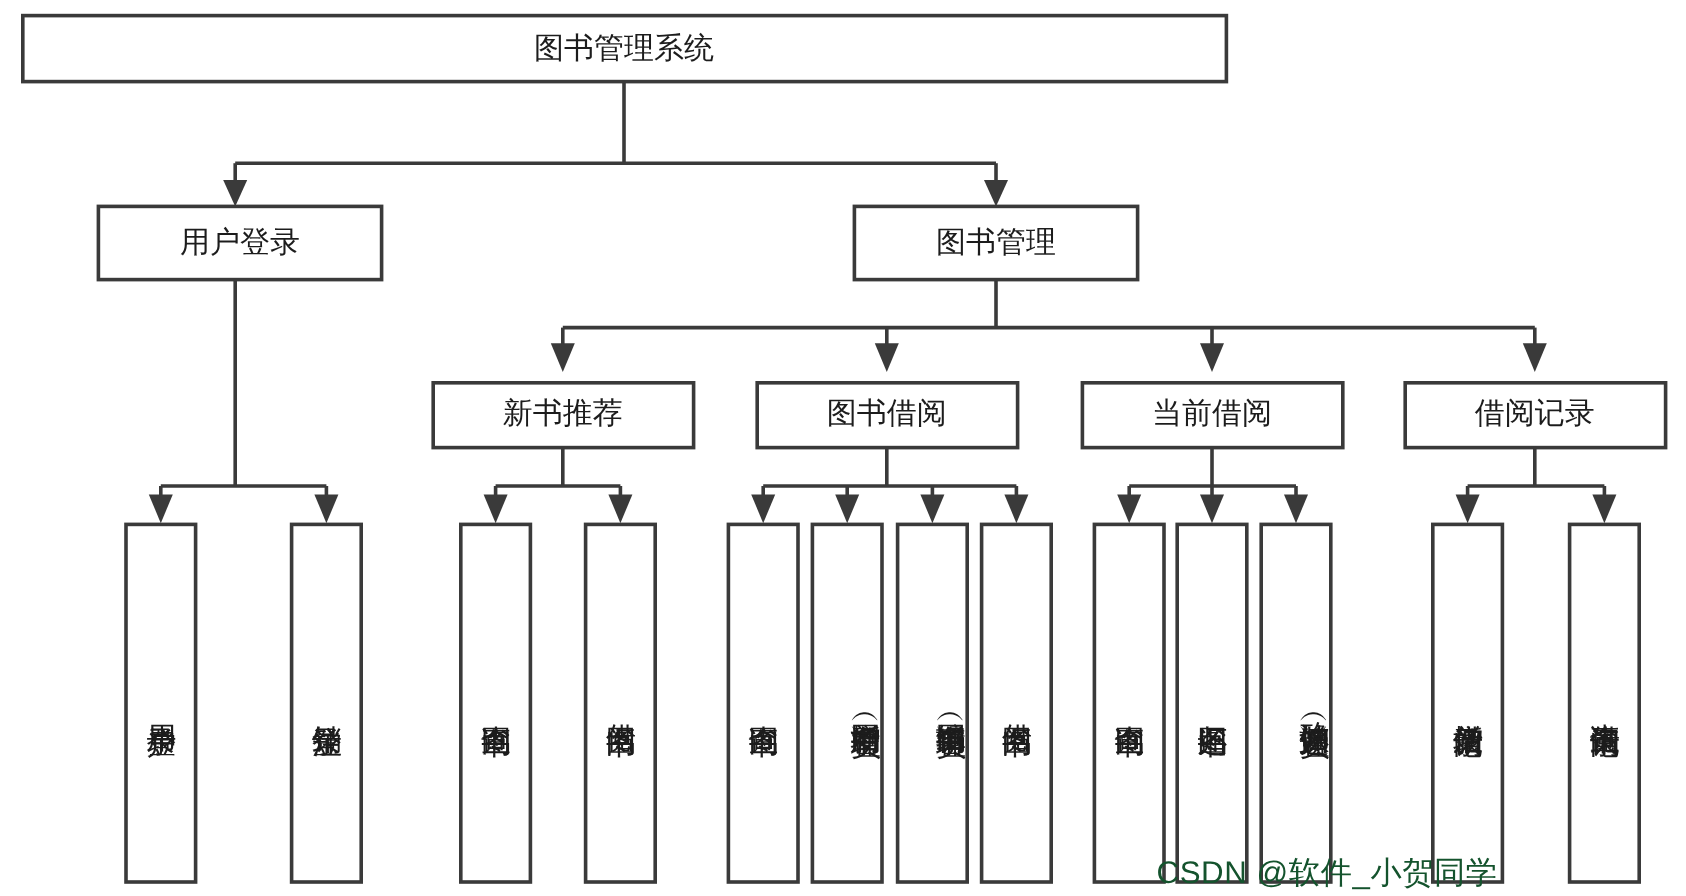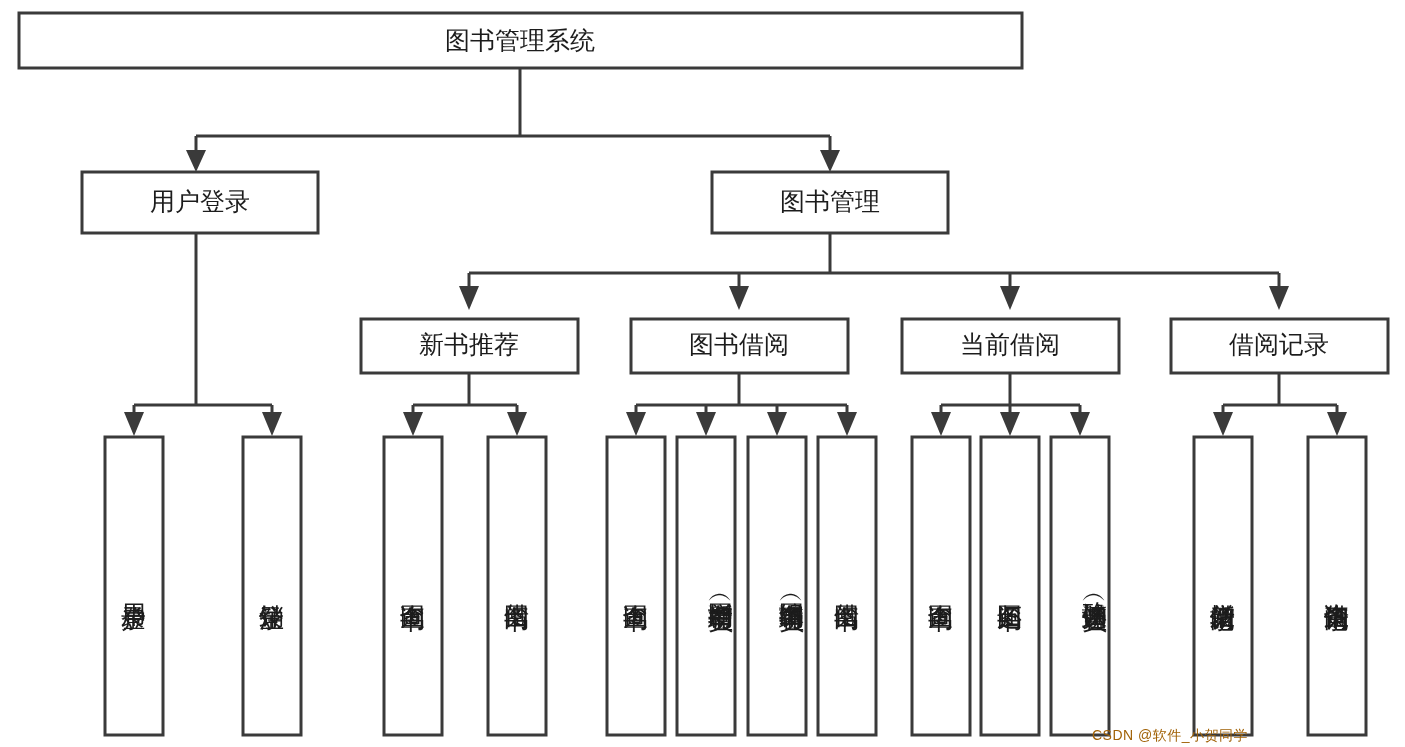--- a/index.html
+++ b/index.html
@@ -62,22 +62,22 @@
     color: #1c1c1c;
     letter-spacing: 1px;
     white-space: nowrap;
     pointer-events: none;
   }
   .watermark {
     position: absolute;
     right: 8px;
     bottom: 2px;
     font-family: "Liberation Sans", "DejaVu Sans", sans-serif;
-    font-size: 14px;
-    color: #a16207;
+    font-size: 26px;
+    color: #14532d;
     letter-spacing: 0.5px;
     white-space: nowrap;
   }
 </style>
 </head>
 <body>
 
 <div id="diagram-root">
 
   <svg class="diagram-canvas" viewBox="0 0 1405 747" xmlns="http://www.w3.org/2000/svg">

